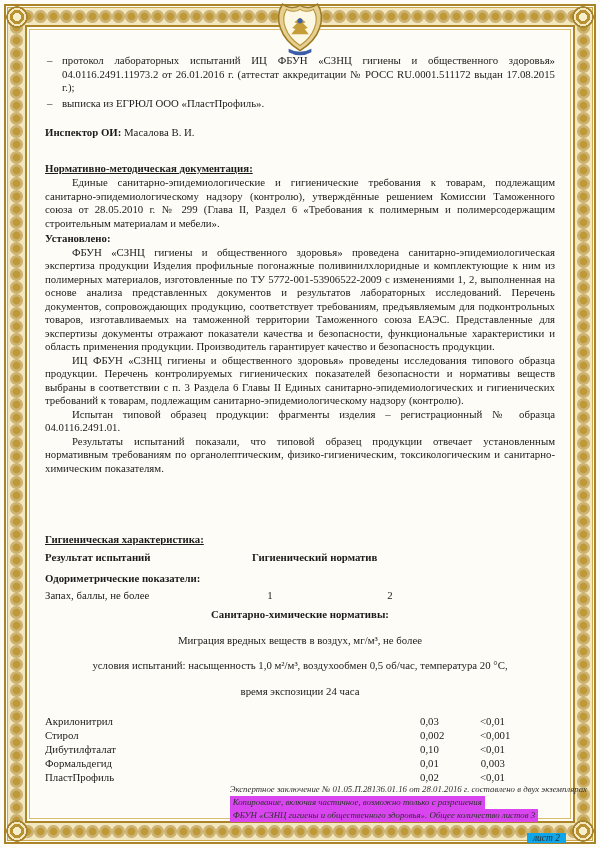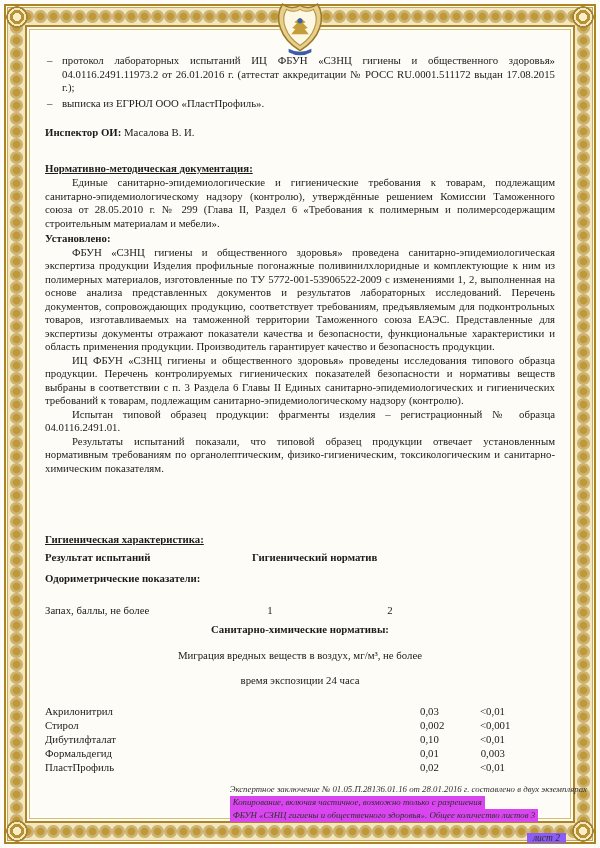--- a/index.html
+++ b/index.html
@@ -36,33 +36,33 @@
   ul.evidence li{position:relative;padding-left:17px;text-align:justify;margin-bottom:2px;}
   ul.evidence .dash{position:absolute;left:2px;top:0;}
   .inspector{margin:16px 0 0 0;}
   .inspector b{font-weight:700;}
   .h-underline{font-weight:700;text-decoration:underline;margin:22px 0 1px 0;}
   .h-bold{font-weight:700;margin:2px 0 0 0;}
   .para{margin:0;text-align:justify;text-indent:27px;}
   .hygiene{margin-top:58px;}
   .tbl-header{display:grid;grid-template-columns:207px 112px 1fr;font-weight:700;margin-top:4px;white-space:nowrap;}
   .odor-head{font-weight:700;margin-top:8px;}
-  .odor-row{display:grid;grid-template-columns:160px 130px 110px;margin-top:18px;}
+  .odor-row{display:grid;grid-template-columns:160px 130px 110px;margin-top:3px;}
   .odor-row .c{text-align:center;}
   .chem-head{font-weight:700;text-align:center;margin-top:6px;}
   .note{text-align:center;margin:12px;}
   .chem-rows{margin-top:16px;}
   .chem-row{display:grid;grid-template-columns:375px 60px 1fr;line-height:14px;}
   .chem-row .norm{text-align:right;padding-right:50px;}
   
   .footer{position:absolute;right:13px;bottom:26px;z-index:6;text-align:left;
           font-style:italic;font-size:8.8px;line-height:13px;color:#2e2e2e;}
   .footer .hl{background:#d946ef;padding:0 3px;display:inline-block;}
   .sheet{position:absolute;right:34px;bottom:5px;z-index:6;font-style:italic;font-size:9.5px;
-         background:#8b5cf6;padding:0 6px;color:#2e2e2e;margin-top:24px;}
+         background:#0ea5e9;padding:0 6px;color:#2e2e2e;margin-top:24px;}
 </style>
 </head>
 <body>
 
 <div class="page">
 
   <div class="band h top"></div>
   <div class="band h bottom"></div>
   <div class="band v left"></div>
   <div class="band v right"></div>
@@ -120,20 +120,21 @@
 
       <div class="odor-head">Одориметрические показатели:</div>
       <div class="odor-row">
         <span>Запах, баллы, не более</span>
         <span class="c">1</span>
         <span class="c">2</span>
       </div>
 
       <div class="chem-head">Санитарно-химические нормативы:</div>
       <p class="note">Миграция вредных веществ в воздух, мг/м³, не более</p>
+      <p class="note">условия испытаний: насыщенность 1,0 м²/м³, воздухообмен 0,5 об/час, температура 20 °С,</p>
       <p class="note">время экспозиции 24 часа</p>
 
       <div class="chem-rows">
         <div class="chem-row">
           <span>Акрилонитрил</span>
           <span>0,03</span>
           <span class="norm">&lt;0,01</span>
         </div>
         <div class="chem-row">
           <span>Стирол</span>

